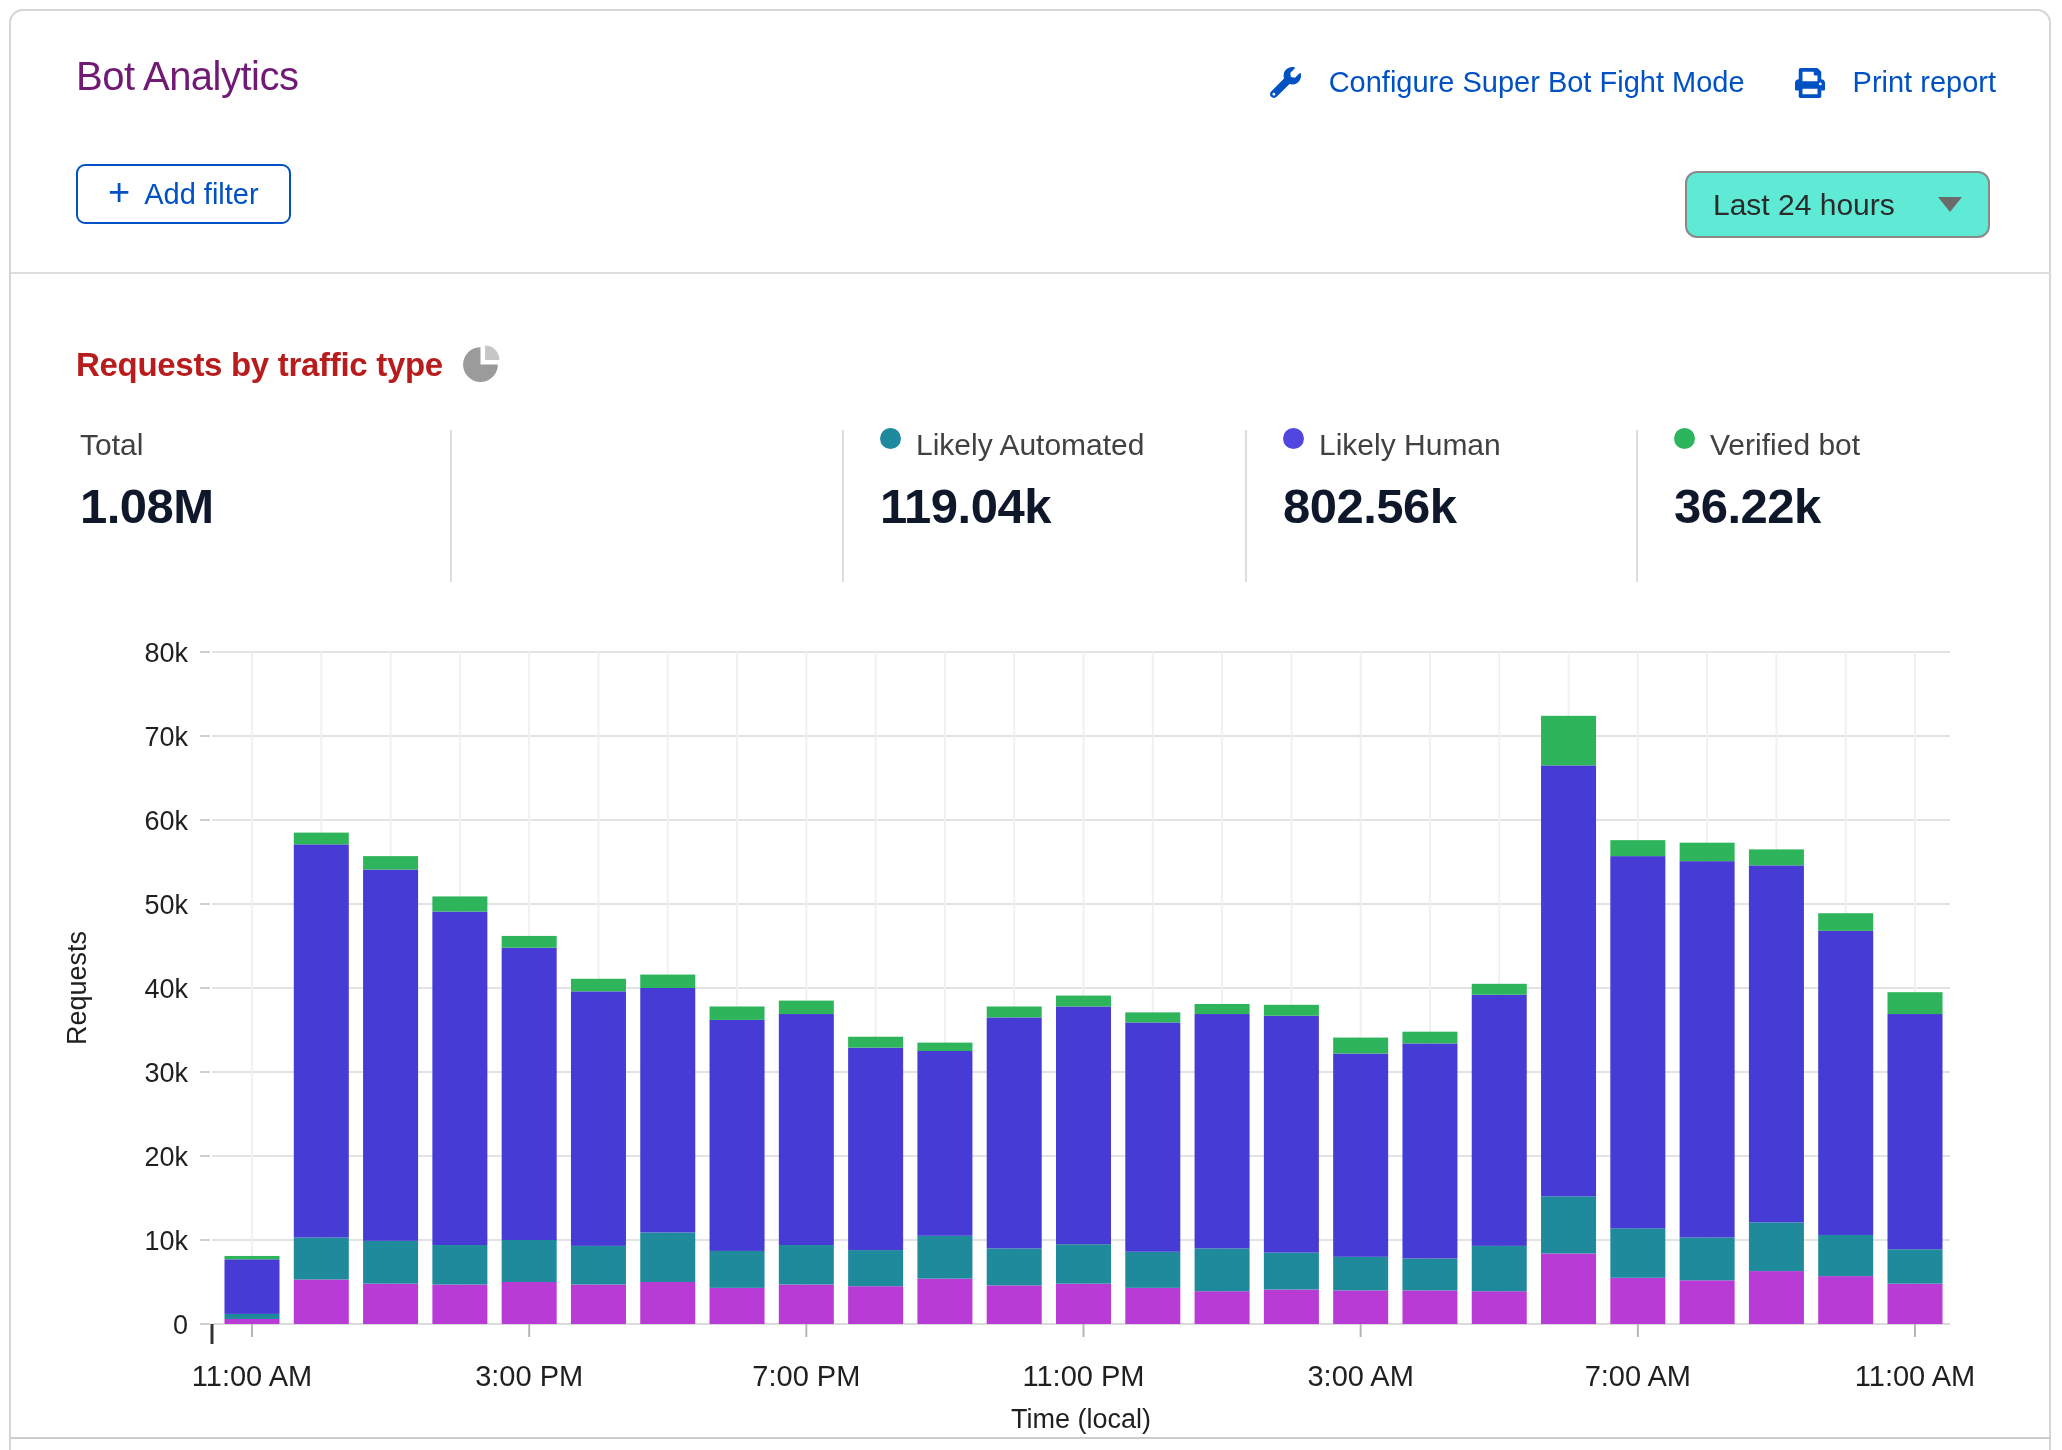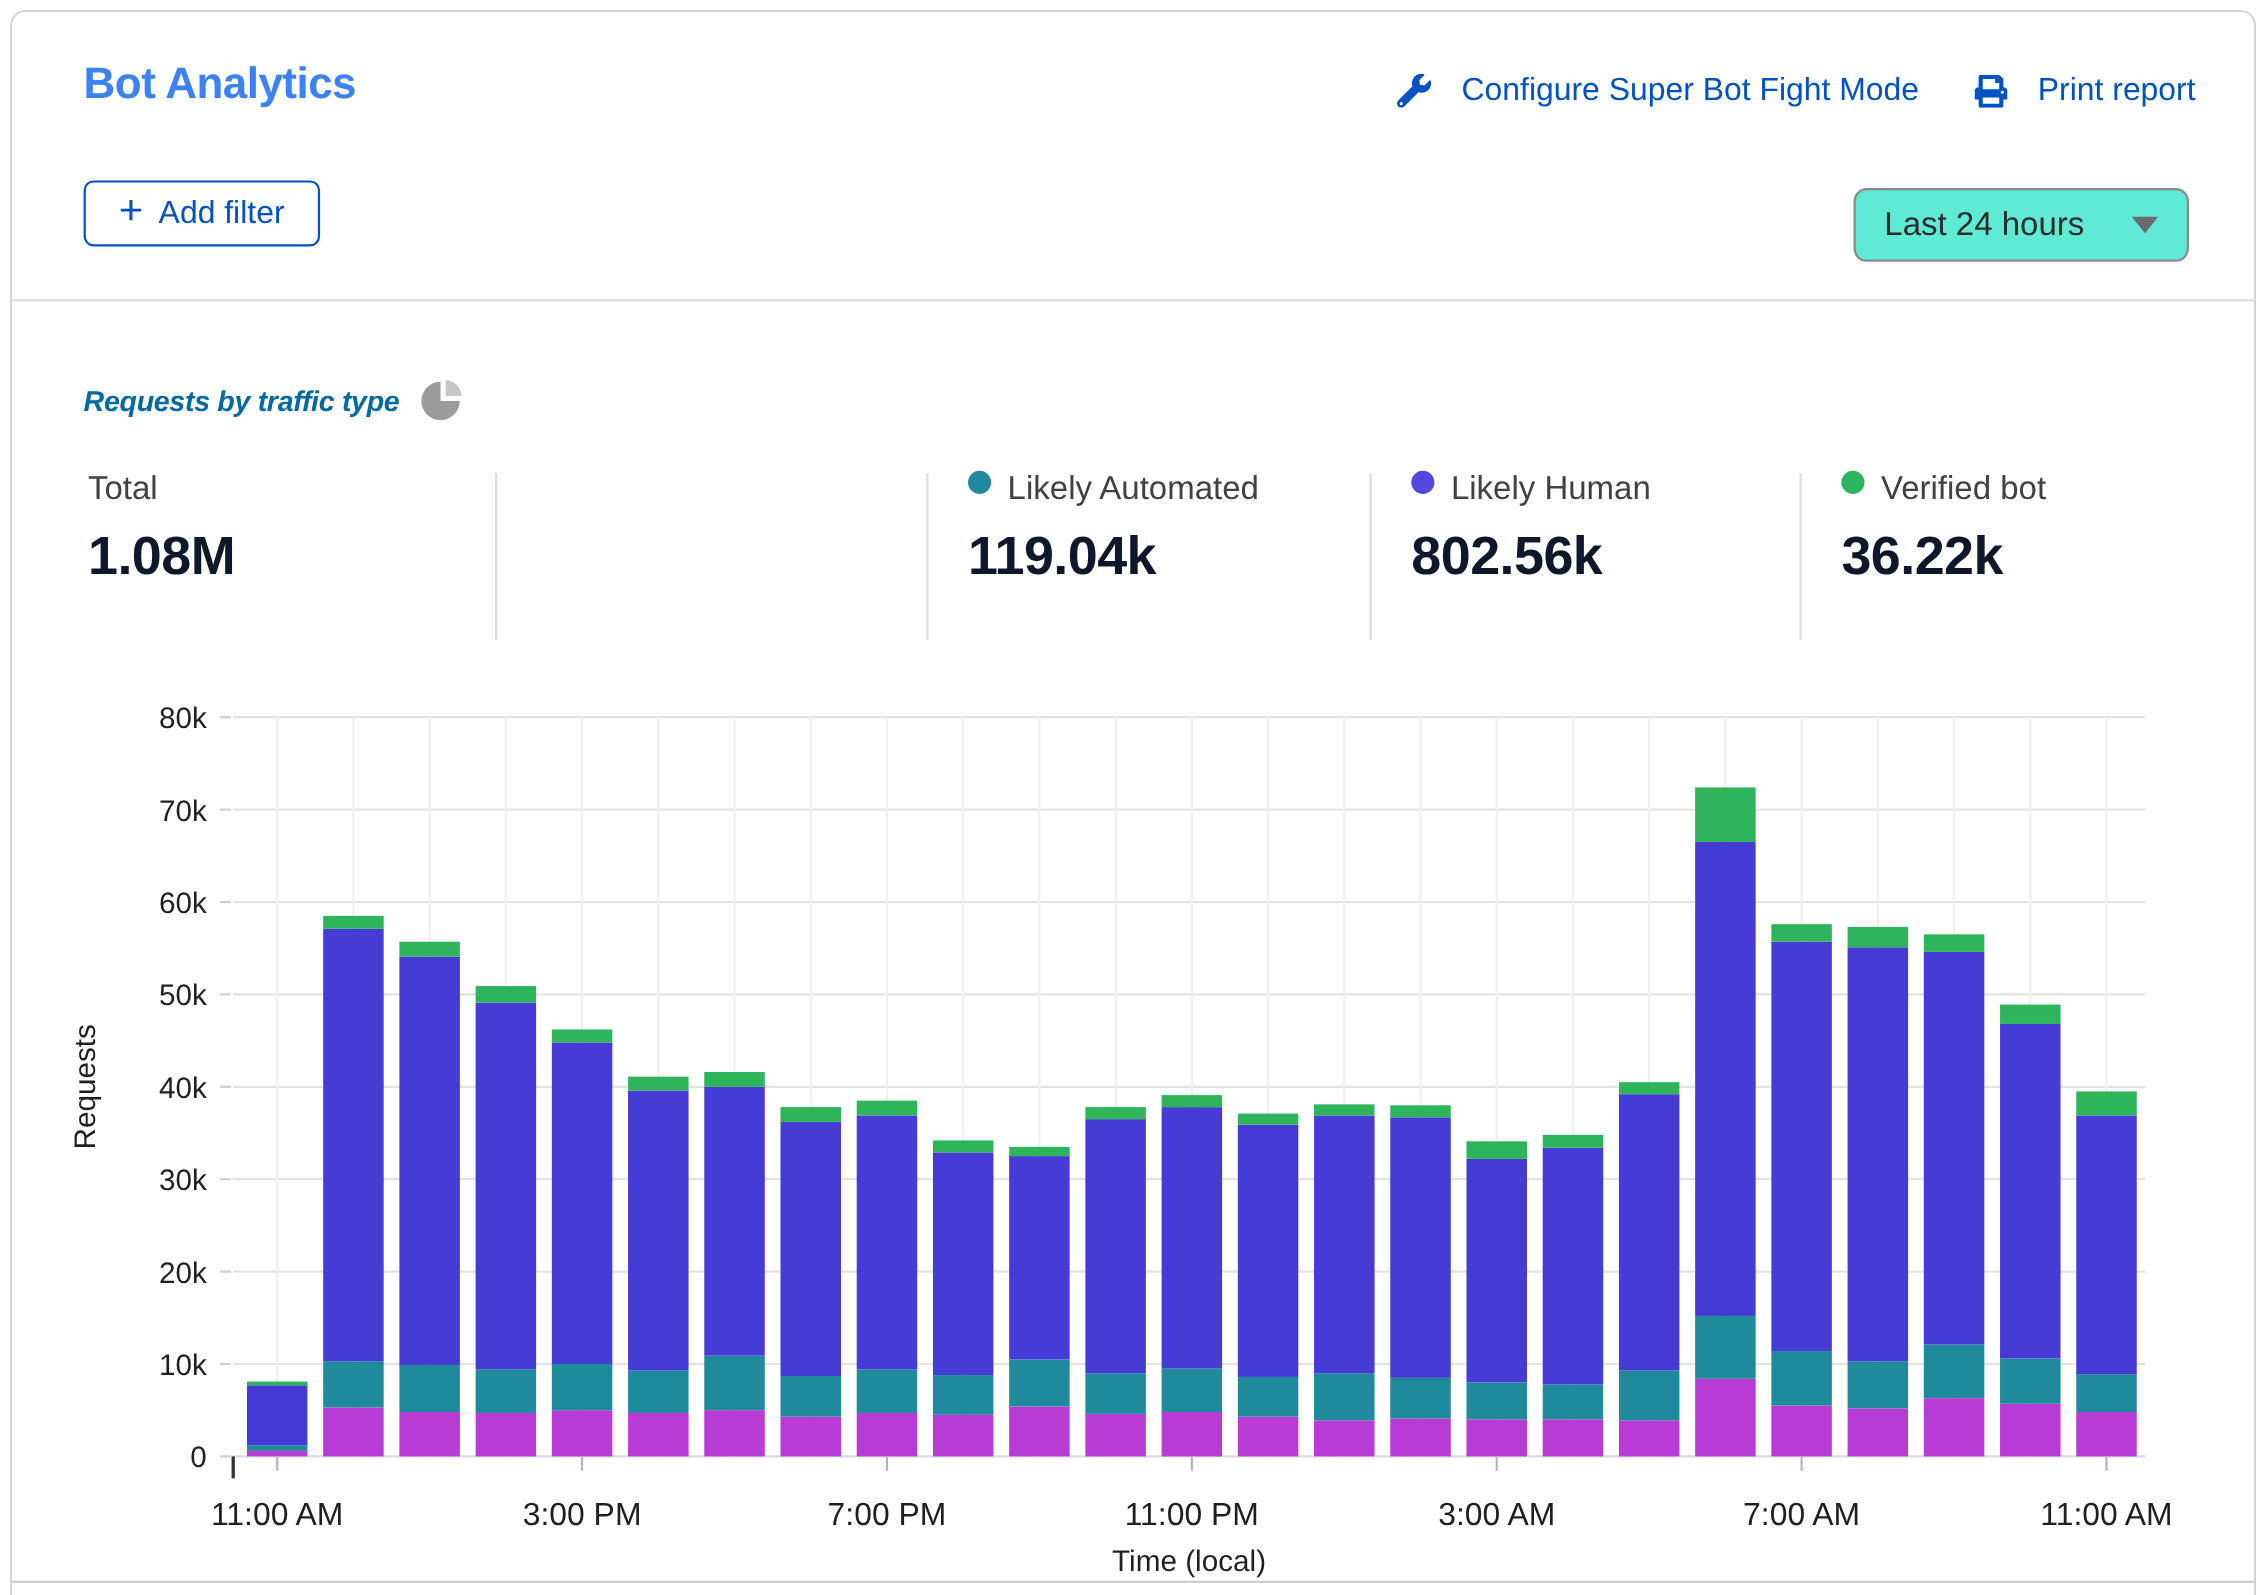--- a/index.html
+++ b/index.html
@@ -1,34 +1,34 @@
 <!DOCTYPE html>
 <html><head>
 <meta charset="utf-8">
 <style>
   html,body{margin:0;padding:0;background:#fff;}
   body{font-family:"Liberation Sans",sans-serif;-webkit-font-smoothing:antialiased;}
   .page{position:relative;width:2062px;height:1450px;background:#fff;overflow:hidden;}
   .card{position:absolute;left:9px;top:9px;width:2042px;height:1441px;box-sizing:border-box;
         border:2px solid #d5d5d5;border-bottom:none;border-radius:14px 14px 0 0;background:#fff;}
-  .page-title{position:absolute;left:76px;top:54px;font-size:40px;font-weight:700;color:#3b82f6;letter-spacing:-.5px;}
+  .page-title{position:absolute;left:76px;top:54px;font-size:40px;font-weight:400;color:#701a75;letter-spacing:-.5px;}
   .links-row{position:absolute;top:66px;right:66px;display:flex;align-items:center;gap:50px;}
   .hlink{display:flex;align-items:center;gap:28px;color:#0051c3;font-size:29px;cursor:pointer;}
   .hlink svg{display:block;}
   .add-filter{position:absolute;left:76px;top:164px;height:60px;box-sizing:border-box;
         display:flex;align-items:center;gap:14px;padding:0 30px;background:#fff;
         border:2.5px solid #0051c3;border-radius:9px;color:#0051c3;font-size:29px;cursor:pointer;}
   .add-filter .plus{font-size:38px;font-weight:500;line-height:1;margin-top:-4px;}
   .dropdown{position:absolute;left:1685px;top:171px;width:305px;height:67px;box-sizing:border-box;
         display:flex;align-items:center;justify-content:space-between;padding:0 26px;
         border:2.5px solid #8a8a8a;border-radius:12px;background:#5eead4;font-size:30px;color:#2b2b2b;cursor:pointer;}
   .caret{width:0;height:0;border-left:12px solid transparent;border-right:12px solid transparent;border-top:15px solid #6b6b6b;}
   .divider-top{position:absolute;left:11px;top:272px;width:2040px;height:2px;background:#dcdcdc;}
   .section-header{position:absolute;left:76px;top:342px;display:flex;align-items:center;gap:18px;}
-  .section-title{font-size:26px;font-weight:700;color:#0369a1;letter-spacing:-.3px;font-style:italic;}
+  .section-title{font-size:33px;font-weight:700;color:#b91c1c;letter-spacing:-.3px;}
   .stat{position:absolute;top:428px;}
   .stat-label{display:flex;align-items:flex-start;gap:15px;font-size:30px;color:#414141;}
   .dot{width:21px;height:21px;border-radius:50%;flex:0 0 auto;}
   .stat-value{margin-top:16px;font-size:49px;font-weight:700;color:#0f172a;letter-spacing:-.5px;}
   .stat-divider{position:absolute;top:430px;width:2px;height:152px;background:#dcdcdc;}
   .chart-svg{position:absolute;left:0;top:0;}
   .divider-bottom{position:absolute;left:11px;top:1437px;width:2040px;height:2px;background:#cccccc;}
 </style>
 </head>
 <body>

